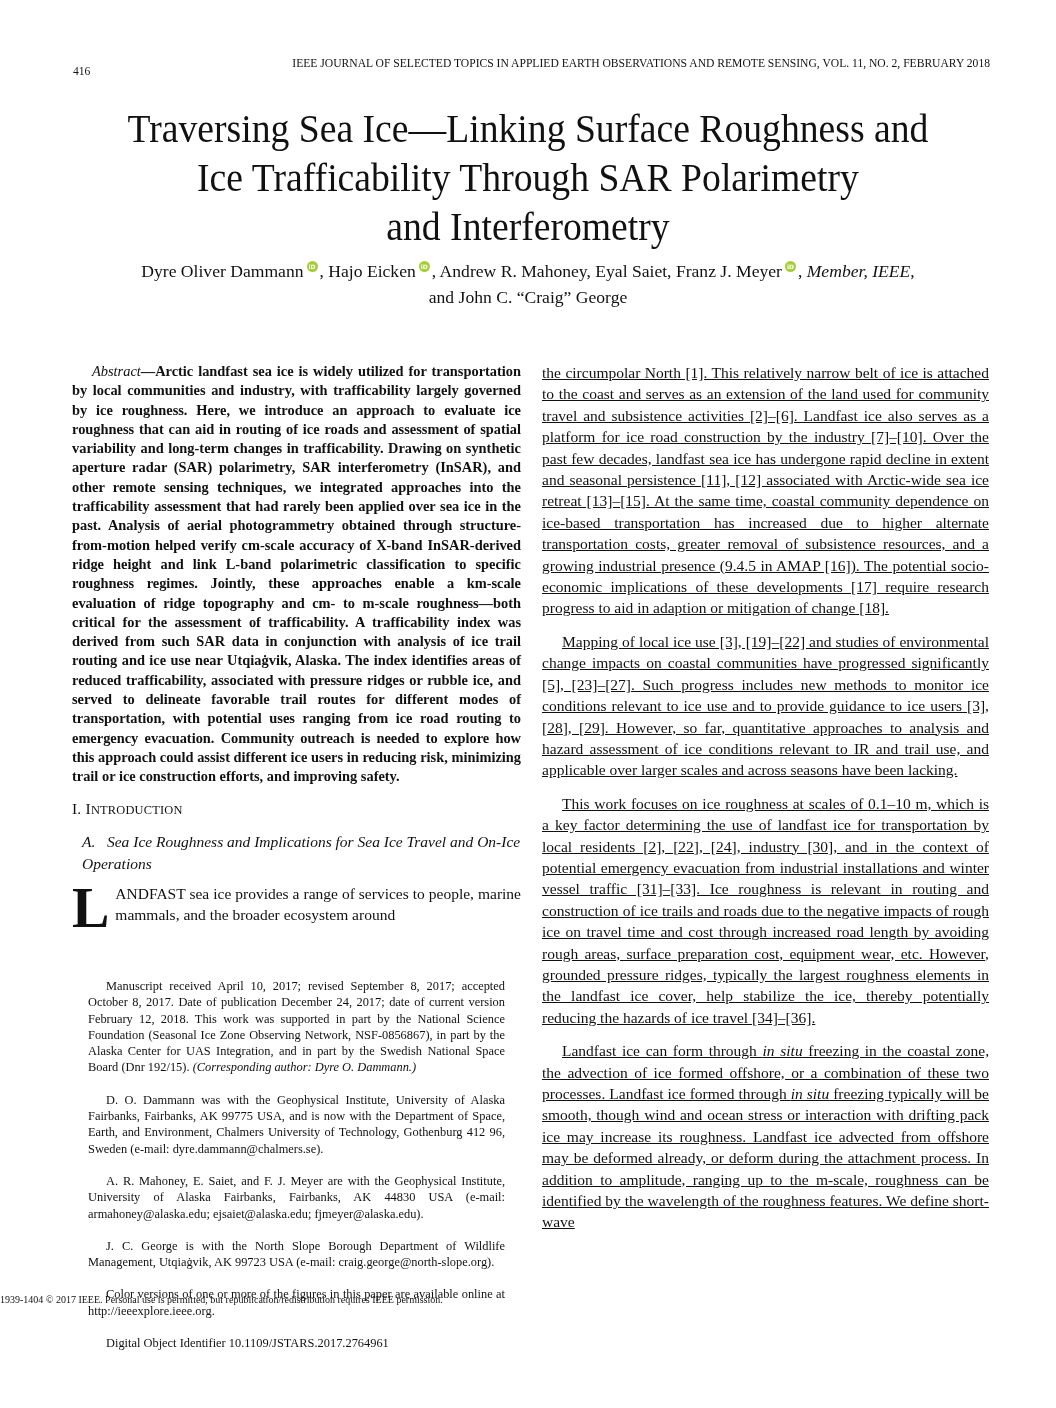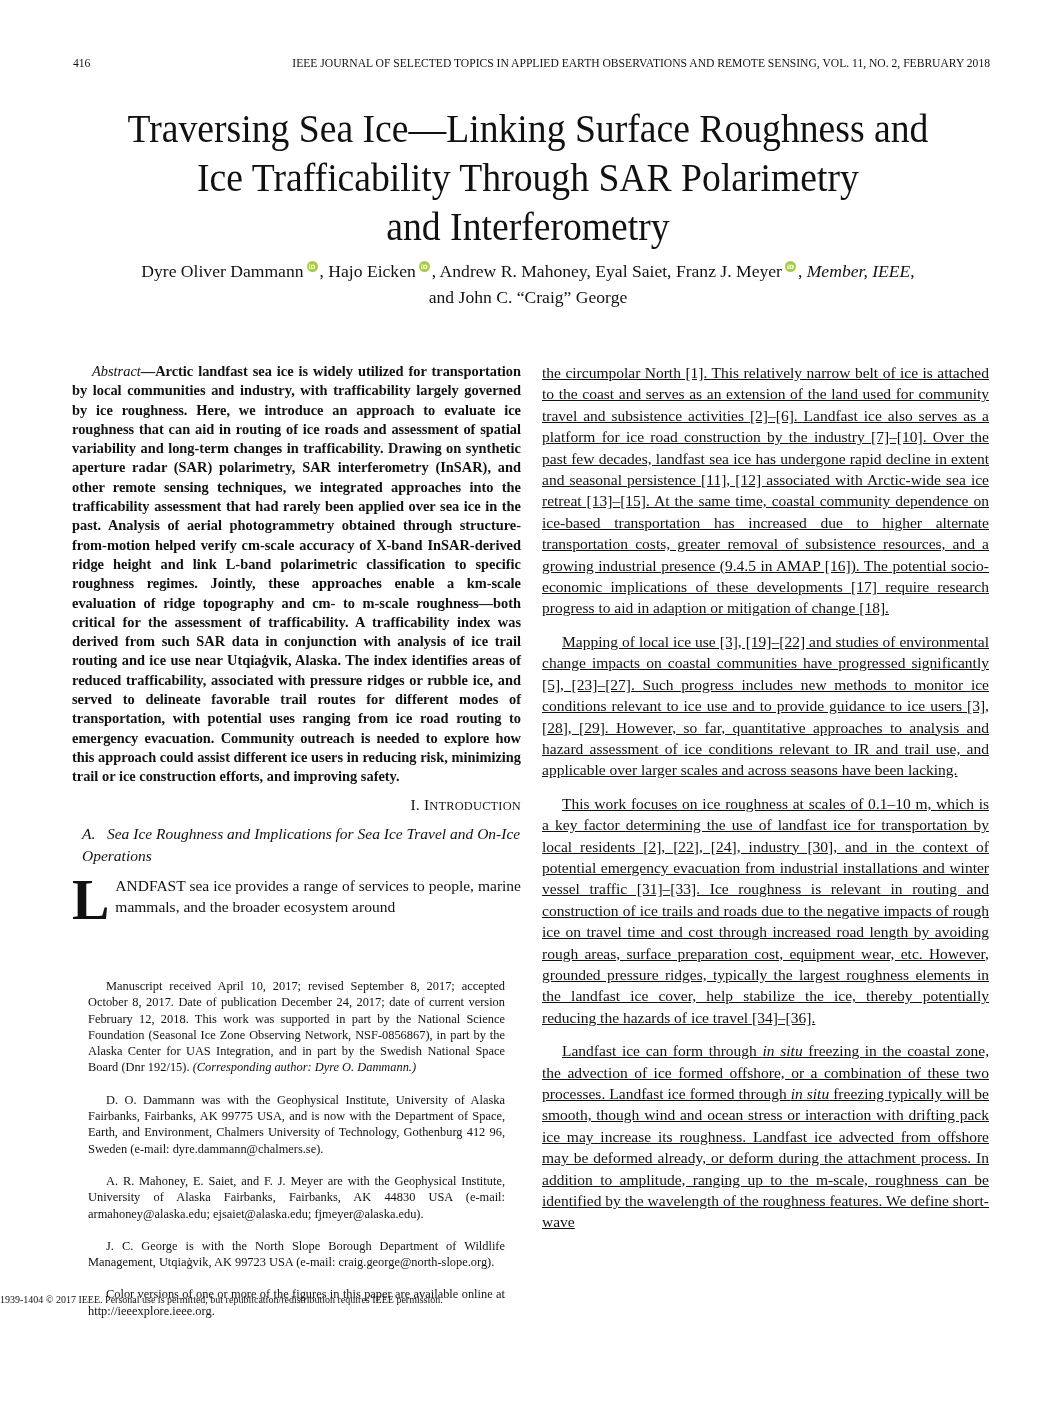--- a/index.html
+++ b/index.html
@@ -1,41 +1,41 @@
 <!DOCTYPE html>
 <html><head>
 <meta charset="utf-8">
 <style>
   html, body { margin: 0; padding: 0; background: #ffffff; }
   body { width: 1056px; height: 1408px; position: relative; overflow: hidden;
          font-family: "Liberation Serif", "DejaVu Serif", serif; color: #111; }
   .running-head { position: absolute; top: 57px; left: 73px; right: 66px; height: 16px;
                   font-size: 11.6px; letter-spacing: 0; }
-  .running-head .pno { position: absolute; left: 0; top: 0; }
+  .running-head .pno { position: absolute; left: 0; top: 8px; }
   .running-head .jname { position: absolute; right: 0; top: 0; white-space: nowrap; }
   .title { position: absolute; top: 104px; left: 40px; right: 40px; text-align: center;
            font-size: 40.5px; line-height: 49px; font-weight: normal; margin: 0;
            transform: scaleX(0.93); transform-origin: center top; }
   .authors { position: absolute; top: 258px; left: 60px; right: 60px; text-align: center;
              font-size: 17.6px; line-height: 26px; }
   .orcid { display: inline-block; width: 11px; height: 11px; border-radius: 50%;
            background: #a6ce39; color: #fff; font-family: "DejaVu Sans", sans-serif;
            font-size: 6px; line-height: 11px; text-align: center; vertical-align: 8px;
            margin: 0 2px 0 3px; font-weight: bold; }
   .italic { font-style: italic; }
   .col { position: absolute; top: 362px; }
   .col-left { left: 72px; width: 449px; }
   .col-right { left: 542px; width: 447px; text-decoration: underline; }
   .abstract { font-weight: bold; font-size: 14.4px; line-height: 19.3px; text-align: justify;
               text-indent: 20px; margin: 0; hyphens: manual; }
   .abstract .label { font-style: italic; font-weight: normal; margin-top: 20px; }
   .index-terms { font-weight: bold; font-size: 14.4px; line-height: 19.3px; text-align: justify;
                  text-indent: 20px; margin: 0; }
   .index-terms .label { font-style: italic; font-weight: normal; }
-  .sec-head { text-align: right; font-size: 15.5px; margin: 8px 0 0 0; line-height: 20px; letter-spacing: 0.2px; }
+  .sec-head { text-align: left; font-size: 15.5px; margin: 8px 0 0 0; line-height: 28px; letter-spacing: 0.2px; }
   .sec-head .sc { font-size: 12.4px; }
   .subsec-head { font-style: italic; font-size: 15.5px; line-height: 22px; margin: 7px 0 0 10px; }
   .body-text { font-size: 15.5px; line-height: 21.4px; text-align: justify; margin: 0; }
   .body-indent { text-indent: 20px; }
   .dropcap-para { margin-top: 8px; font-size: 15.5px; line-height: 21.4px; text-align: justify; }
   .dropcap { float: left; font-size: 56px; line-height: 44px; font-weight: bold; margin: 3px 6px 0 0; font-family: "Liberation Serif", serif; }
   .footnotes { position: absolute; top: 962px; left: 72px; width: 449px; font-size: 12.4px; line-height: 16.3px; text-align: justify; }
   .footnotes p { margin: 16px; text-indent: 18px; }
   .copyright { position: absolute; top: 1292px; left: 0; width: 1056px; text-align: left;
                font-size: 10px; line-height: 16px; }
@@ -68,20 +68,21 @@
     <span class="dropcap">L</span><span>ANDFAST sea ice provides a range of services to people, marine mammals, and the broader ecosystem around</span>
   </div>
 </div>
 
 <div class="footnotes">
   <p><span>Manuscript received April 10, 2017; revised September 8, 2017; accepted October 8, 2017. Date of publication December 24, 2017; date of current version February 12, 2018. This work was supported in part by the National Science Foundation (Seasonal Ice Zone Observing Network, NSF-0856867), in part by the Alaska Center for UAS Integration, and in part by the Swedish National Space Board (Dnr 192/15). </span><span class="italic">(Corresponding author: Dyre O. Dammann.)</span></p>
   <p>D. O. Dammann was with the Geophysical Institute, University of Alaska Fairbanks, Fairbanks, AK 99775 USA, and is now with the Department of Space, Earth, and Environment, Chalmers University of Technology, Gothenburg 412 96, Sweden (e-mail: dyre.dammann@chalmers.se).</p>
   <p>A. R. Mahoney, E. Saiet, and F. J. Meyer are with the Geophysical Institute, University of Alaska Fairbanks, Fairbanks, AK 44830 USA (e-mail: armahoney@alaska.edu; ejsaiet@alaska.edu; fjmeyer@alaska.edu).</p>
   <p>J. C. George is with the North Slope Borough Department of Wildlife Management, Utqiaġvik, AK 99723 USA (e-mail: craig.george@north-slope.org).</p>
   <p>Color versions of one or more of the figures in this paper are available online at http://ieeexplore.ieee.org.</p>
+  <p>Digital Object Identifier 10.1109/JSTARS.2017.2764961</p>
 </div>
 
 <div class="col col-right">
   <p class="body-text">the circumpolar North [1]. This relatively narrow belt of ice is attached to the coast and serves as an extension of the land used for community travel and subsistence activities [2]–[6]. Landfast ice also serves as a platform for ice road construction by the industry [7]–[10]. Over the past few decades, landfast sea ice has undergone rapid decline in extent and seasonal persistence [11], [12] associated with Arctic-wide sea ice retreat [13]–[15]. At the same time, coastal community dependence on ice-based transportation has increased due to higher alternate transportation costs, greater removal of subsistence resources, and a growing industrial presence (9.4.5 in AMAP [16]). The potential socio-economic implications of these developments [17] require research progress to aid in adaption or mitigation of change [18].</p>
   <p class="body-text body-indent mt2">Mapping of local ice use [3], [19]–[22] and studies of environmental change impacts on coastal communities have progressed significantly [5], [23]–[27]. Such progress includes new methods to monitor ice conditions relevant to ice use and to provide guidance to ice users [3], [28], [29]. However, so far, quantitative approaches to analysis and hazard assessment of ice conditions relevant to IR and trail use, and applicable over larger scales and across seasons have been lacking.</p>
   <p class="body-text body-indent mt2">This work focuses on ice roughness at scales of 0.1–10 m, which is a key factor determining the use of landfast ice for transportation by local residents [2], [22], [24], industry [30], and in the context of potential emergency evacuation from industrial installations and winter vessel traffic [31]–[33]. Ice roughness is relevant in routing and construction of ice trails and roads due to the negative impacts of rough ice on travel time and cost through increased road length by avoiding rough areas, surface preparation cost, equipment wear, etc. However, grounded pressure ridges, typically the largest roughness elements in the landfast ice cover, help stabilize the ice, thereby potentially reducing the hazards of ice travel [34]–[36].</p>
   <p class="body-text body-indent mt2"><span>Landfast ice can form through </span><span class="italic">in situ</span><span> freezing in the coastal zone, the advection of ice formed offshore, or a combination of these two processes. Landfast ice formed through </span><span class="italic">in situ</span><span> freezing typically will be smooth, though wind and ocean stress or interaction with drifting pack ice may increase its roughness. Landfast ice advected from offshore may be deformed already, or deform during the attachment process. In addition to amplitude, ranging up to the m-scale, roughness can be identified by the wavelength of the roughness features. We define short-wave</span></p>
 </div>
 
 <div class="copyright">

